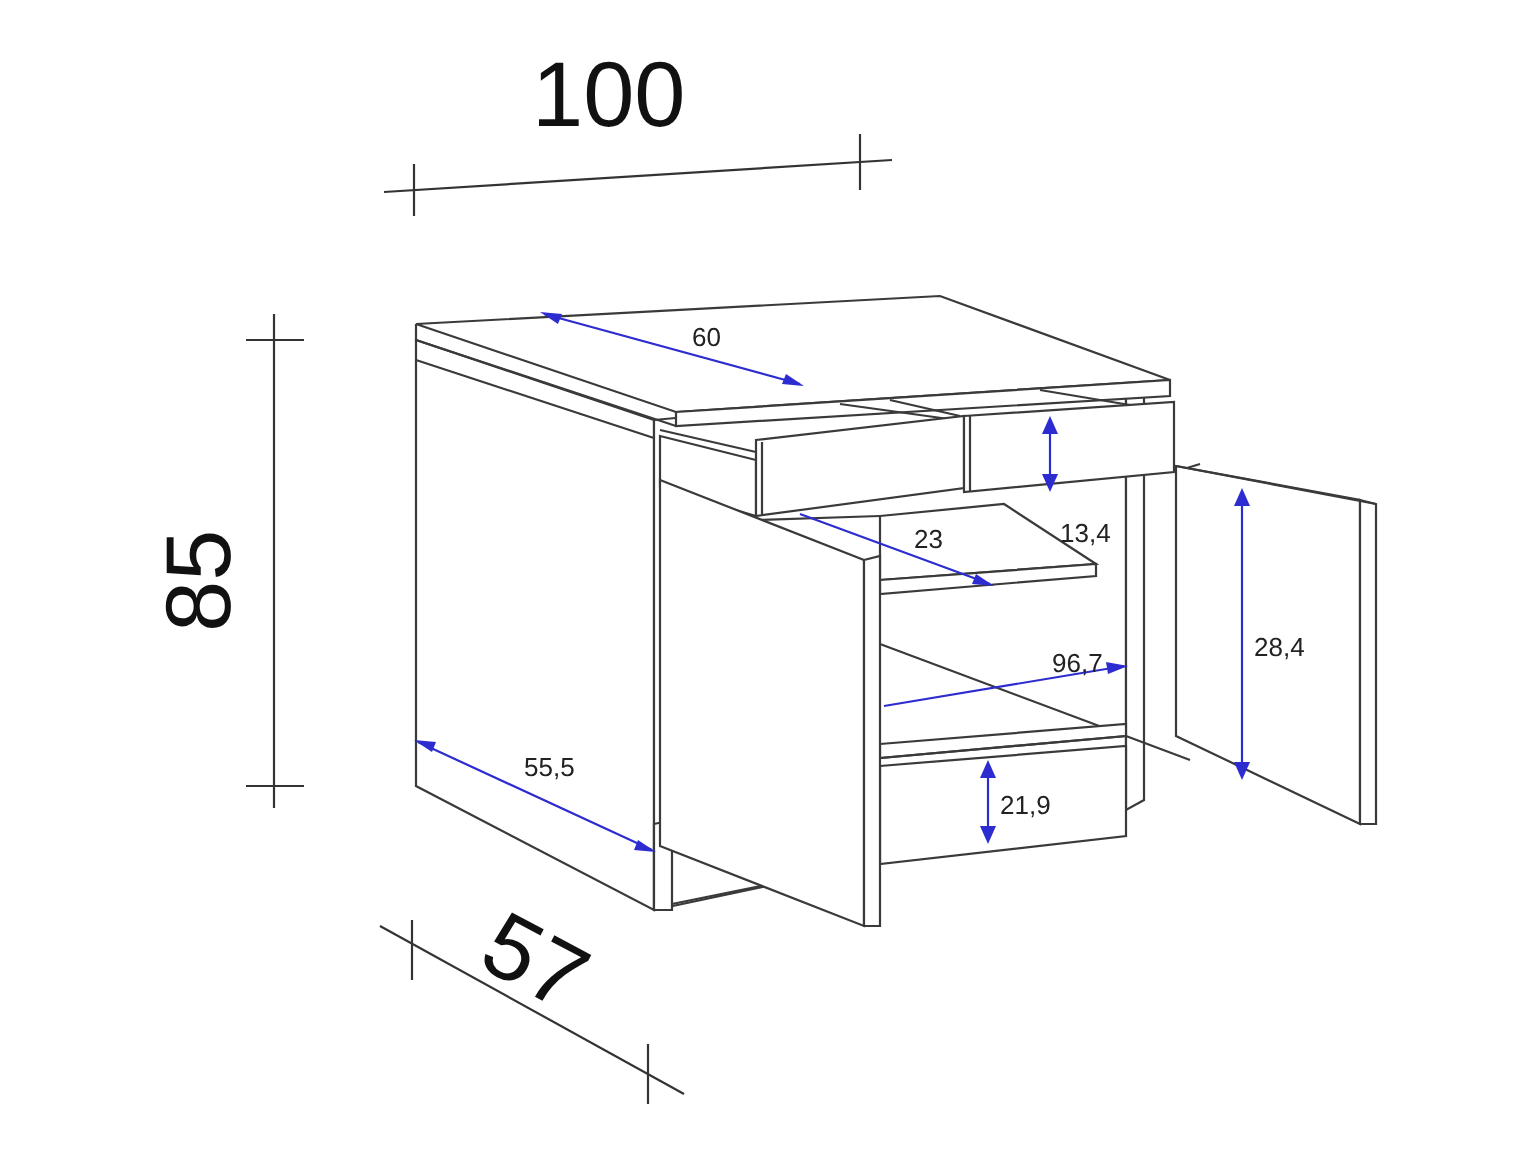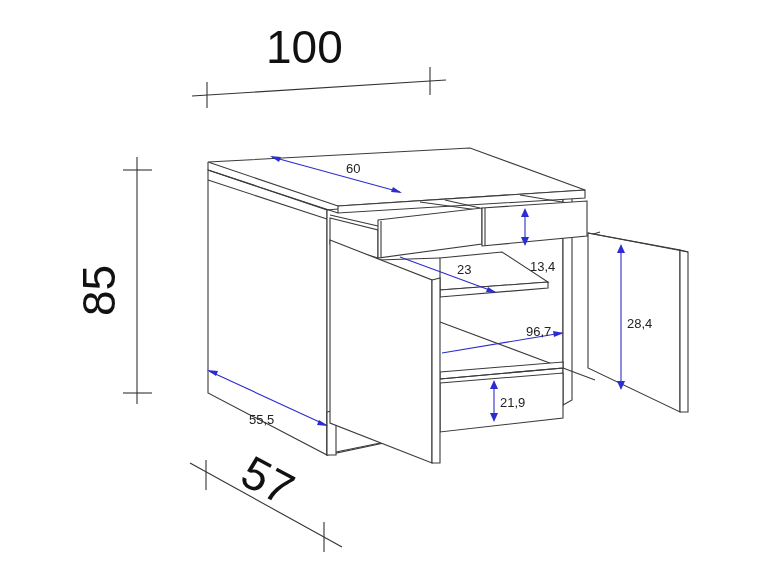--- a/index.html
+++ b/index.html
@@ -155,15 +155,15 @@
 <div class="small-label" style="left:346px; top:162px;">60</div>
 
 <div class="small-label" style="left:530px; top:220px;margin-top:40px;">13,4</div>
 
 <div class="small-label" style="left:457px; top:263px;">23</div>
 
 <div class="small-label" style="left:526px; top:325px;">96,7</div>
 
 <div class="small-label" style="left:627px; top:317px;">28,4</div>
 
-<div class="small-label" style="left:249px; top:377px;margin-top:36px;">55,5</div>
+<div class="small-label" style="left:262px; top:377px;">55,5</div>
 
 <div class="small-label" style="left:500px; top:396px;">21,9</div>
 
 </body></html>

